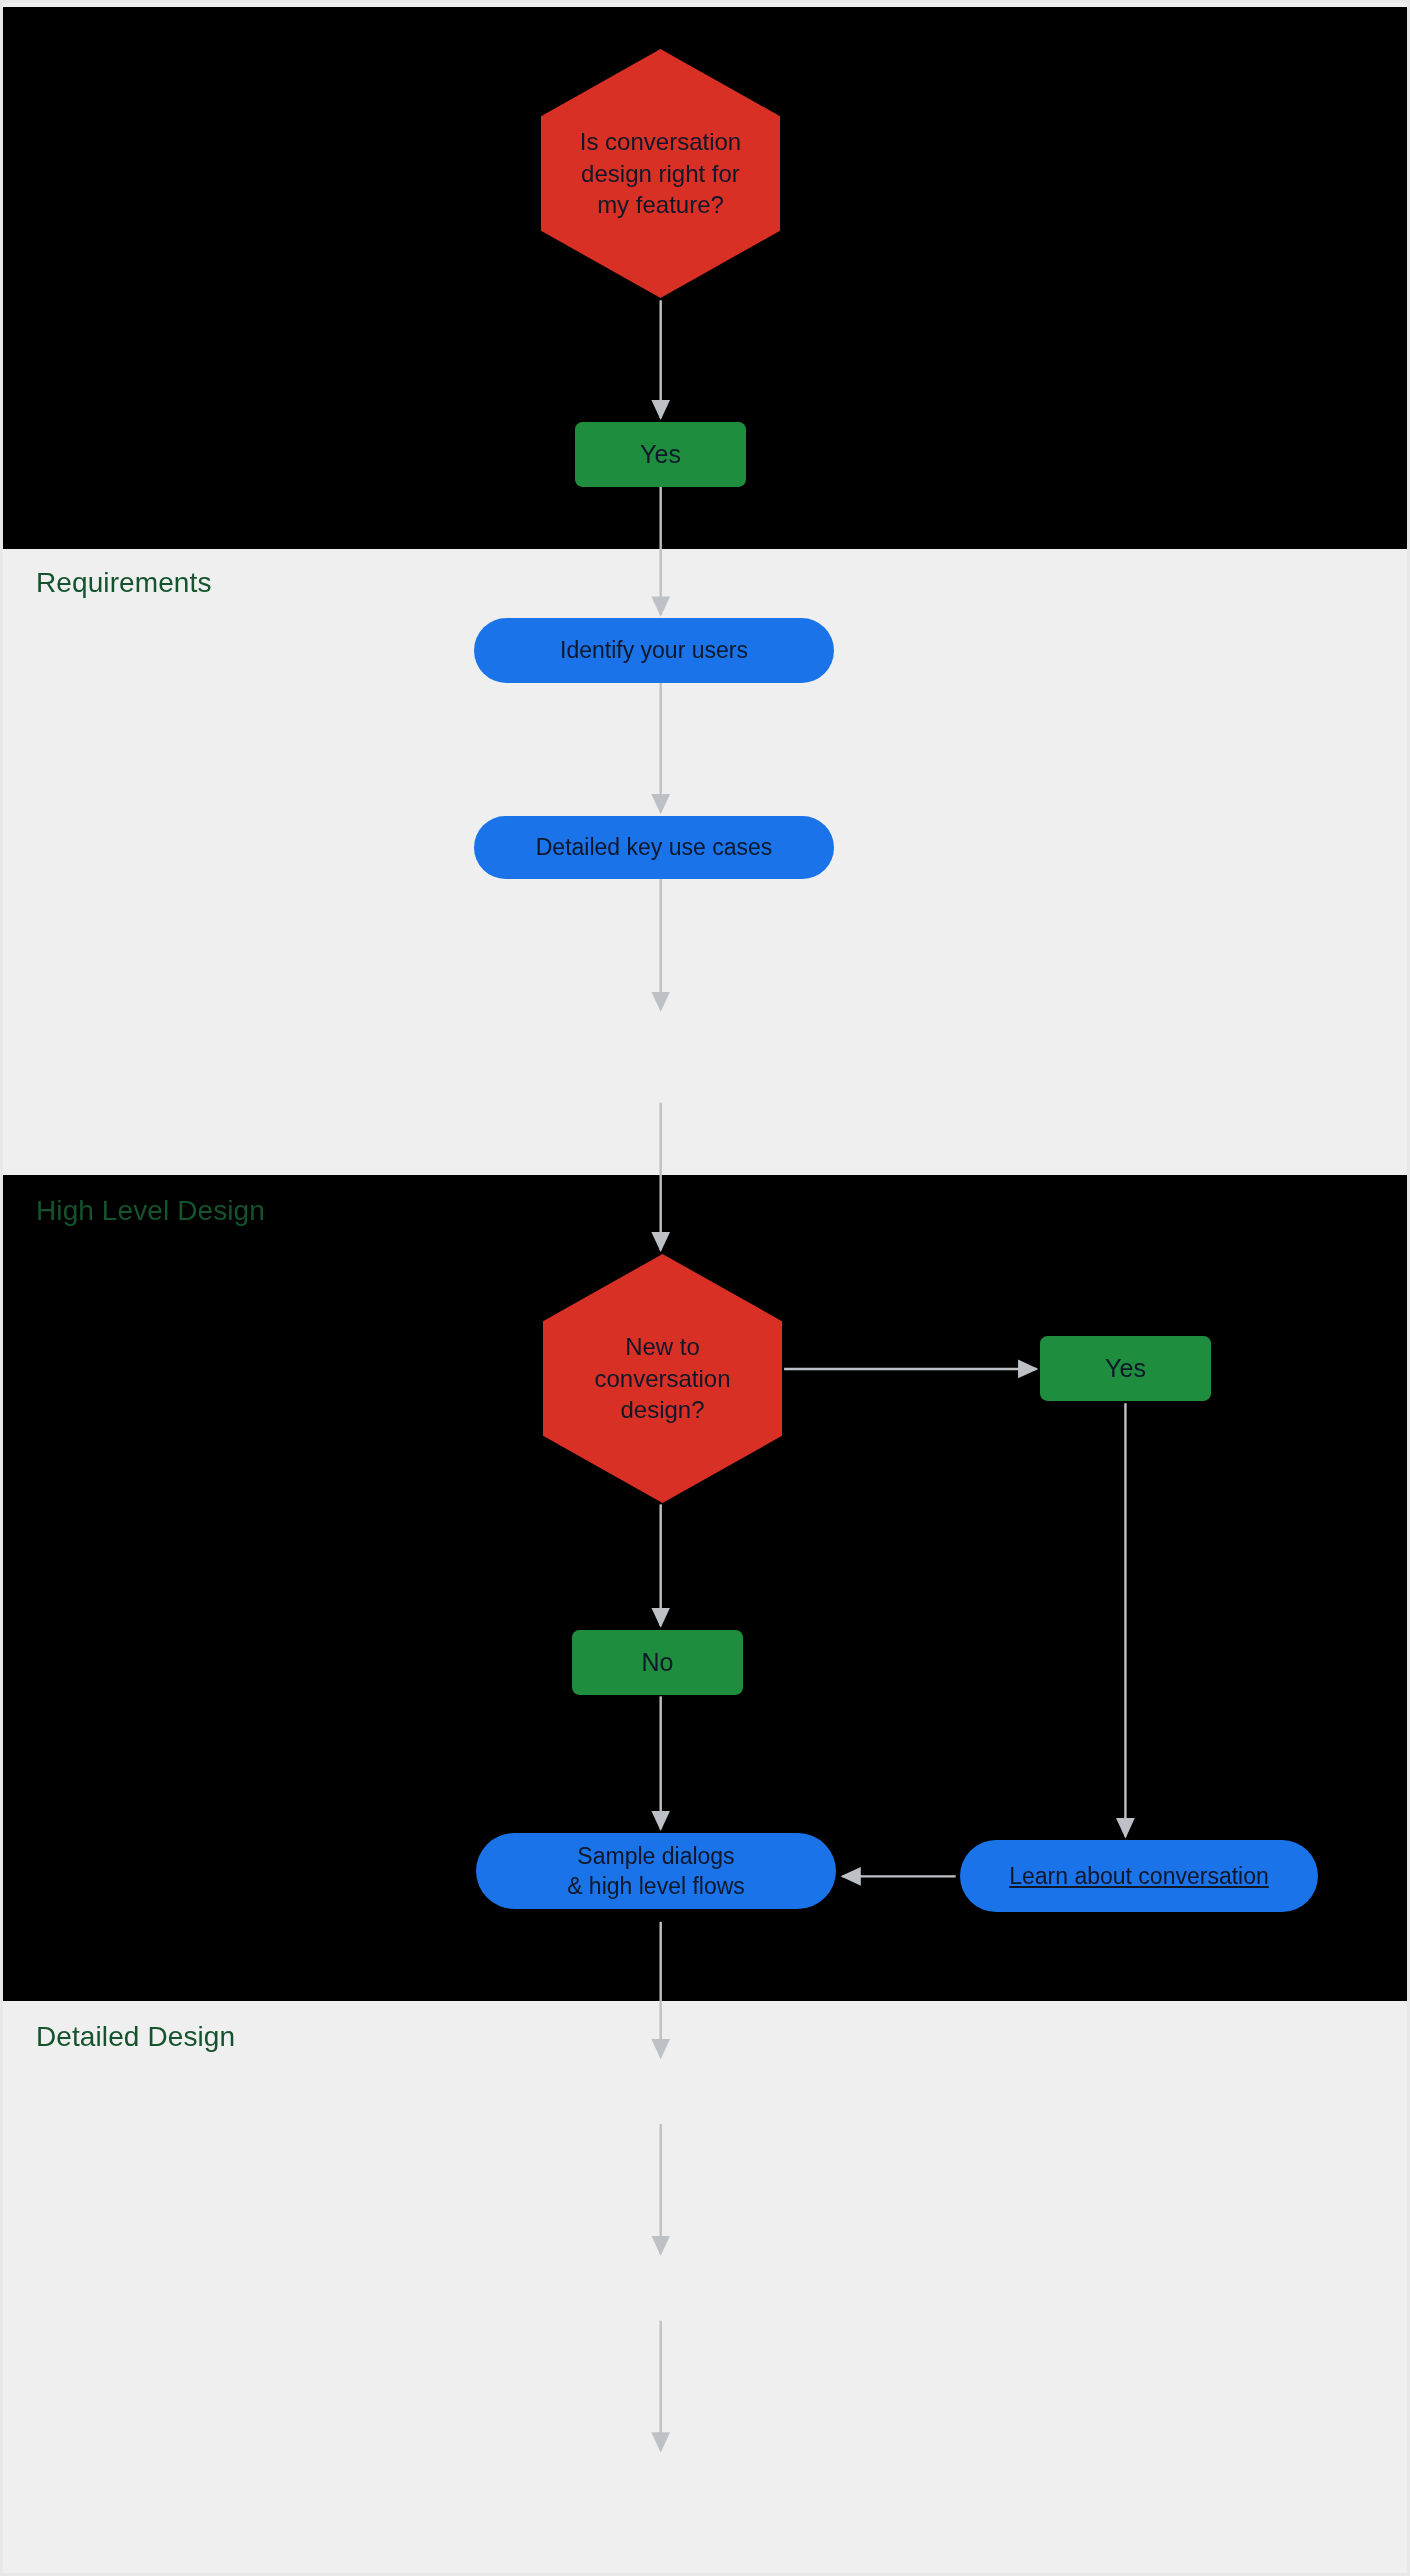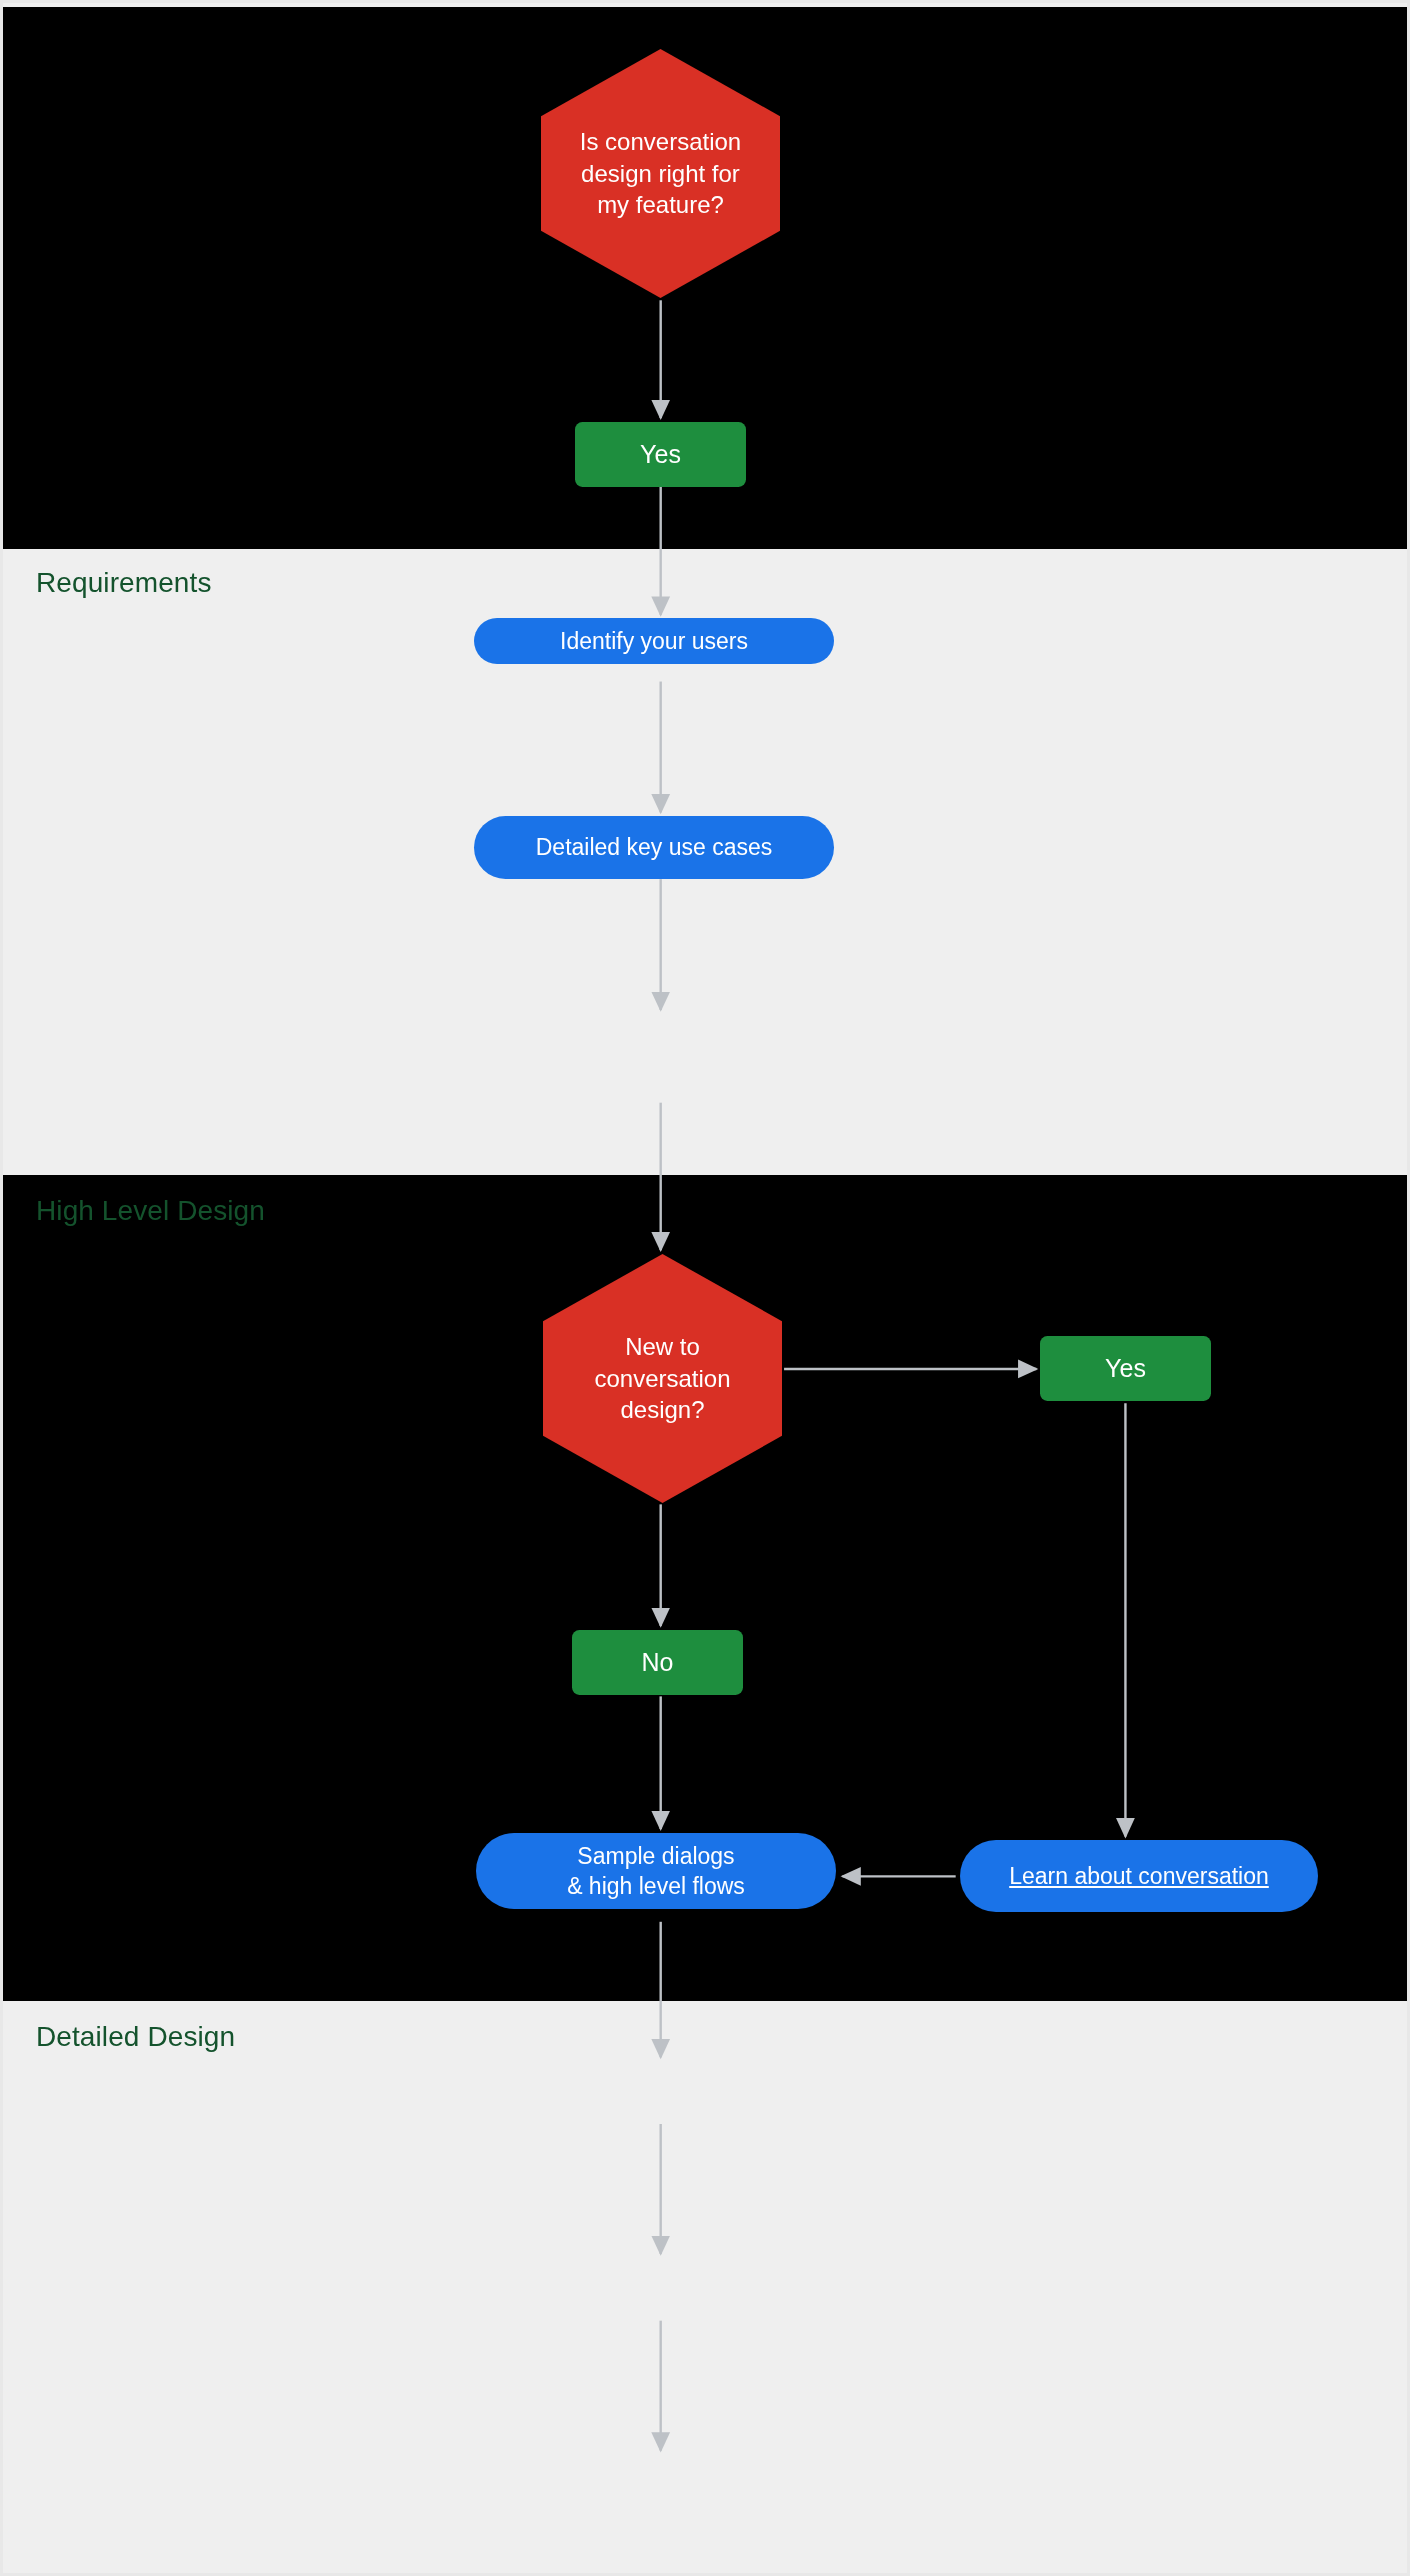--- a/index.html
+++ b/index.html
@@ -60,21 +60,21 @@
     pointer-events: none;
   }
 
   
   .node {
     position: absolute;
     display: flex;
     align-items: center;
     justify-content: center;
     text-align: center;
-    color: #ffffff;
+    color: #0f172a;
     box-sizing: border-box;
     line-height: 1.32;
     white-space: pre-line;
   }
 
   
   .hex {
     background: #d93025;
     clip-path: polygon(50% 0%, 100% 27%, 100% 73%, 50% 100%, 0% 73%, 0% 27%);
     font-size: 24px;
@@ -96,21 +96,21 @@
     border-radius: 43px;
     font-size: 23px;
     font-weight: 500;
     padding: 0 24px;
   }
 
   
   #node-hex-right-for-feature { left: 538px; top: 46px;   width: 239px; height: 249px; }
   #node-chip-yes-intro        { left: 572px; top: 419px;  width: 171px; height: 65px;  }
 
-  #node-pill-identify-users   { left: 471px; top: 615px;  width: 360px; height: 46px;  }
+  #node-pill-identify-users   { left: 471px; top: 615px;  width: 360px; height: 65px;  }
   #node-pill-key-use-cases    { left: 471px; top: 813px;  width: 360px; height: 63px;  }
   #node-pill-create-persona   { left: 475px; top: 1011px; width: 358px; height: 89px;  }
 
   #node-hex-new-to-cd         { left: 540px; top: 1251px; width: 239px; height: 249px; }
   #node-chip-yes-hl           { left: 1037px; top: 1333px; width: 171px; height: 65px; }
   #node-chip-no-hl            { left: 569px;  top: 1627px; width: 171px; height: 65px; }
   #node-pill-sample-dialogs   { left: 473px;  top: 1830px; width: 360px; height: 76px; }
   #node-pill-learn-about-cd   { left: 957px; top: 1837px; width: 358px; height: 72px; text-decoration: underline; }
 
   #node-pill-quick-testing    { left: 475px; top: 2058px; width: 358px; height: 63px;  }

